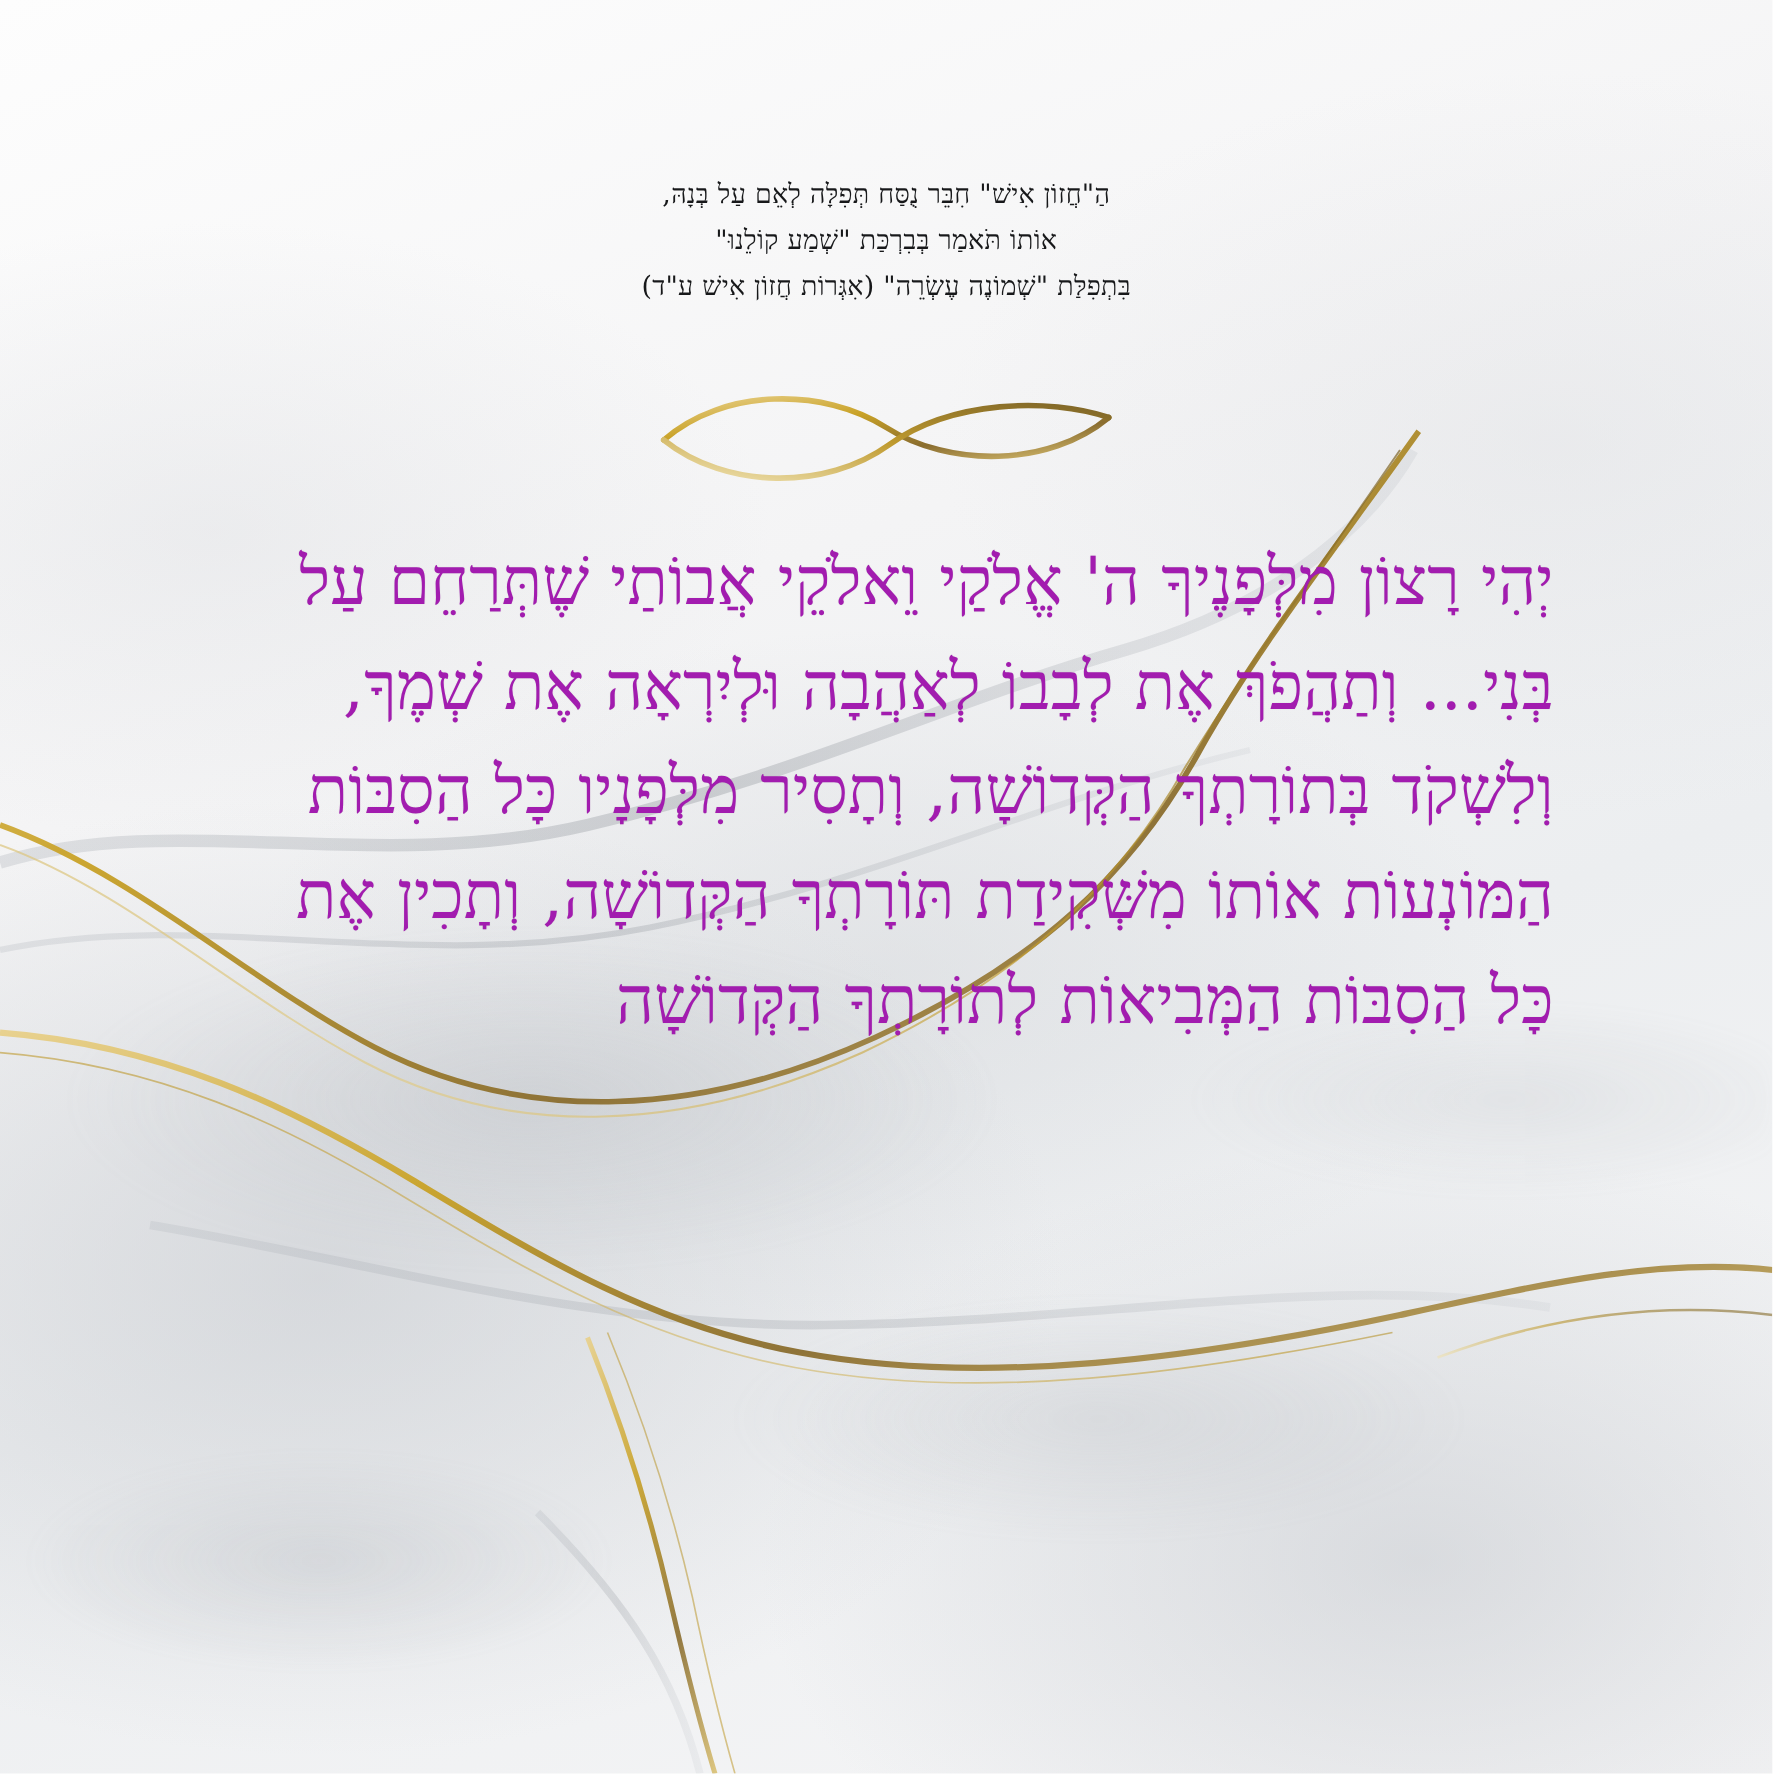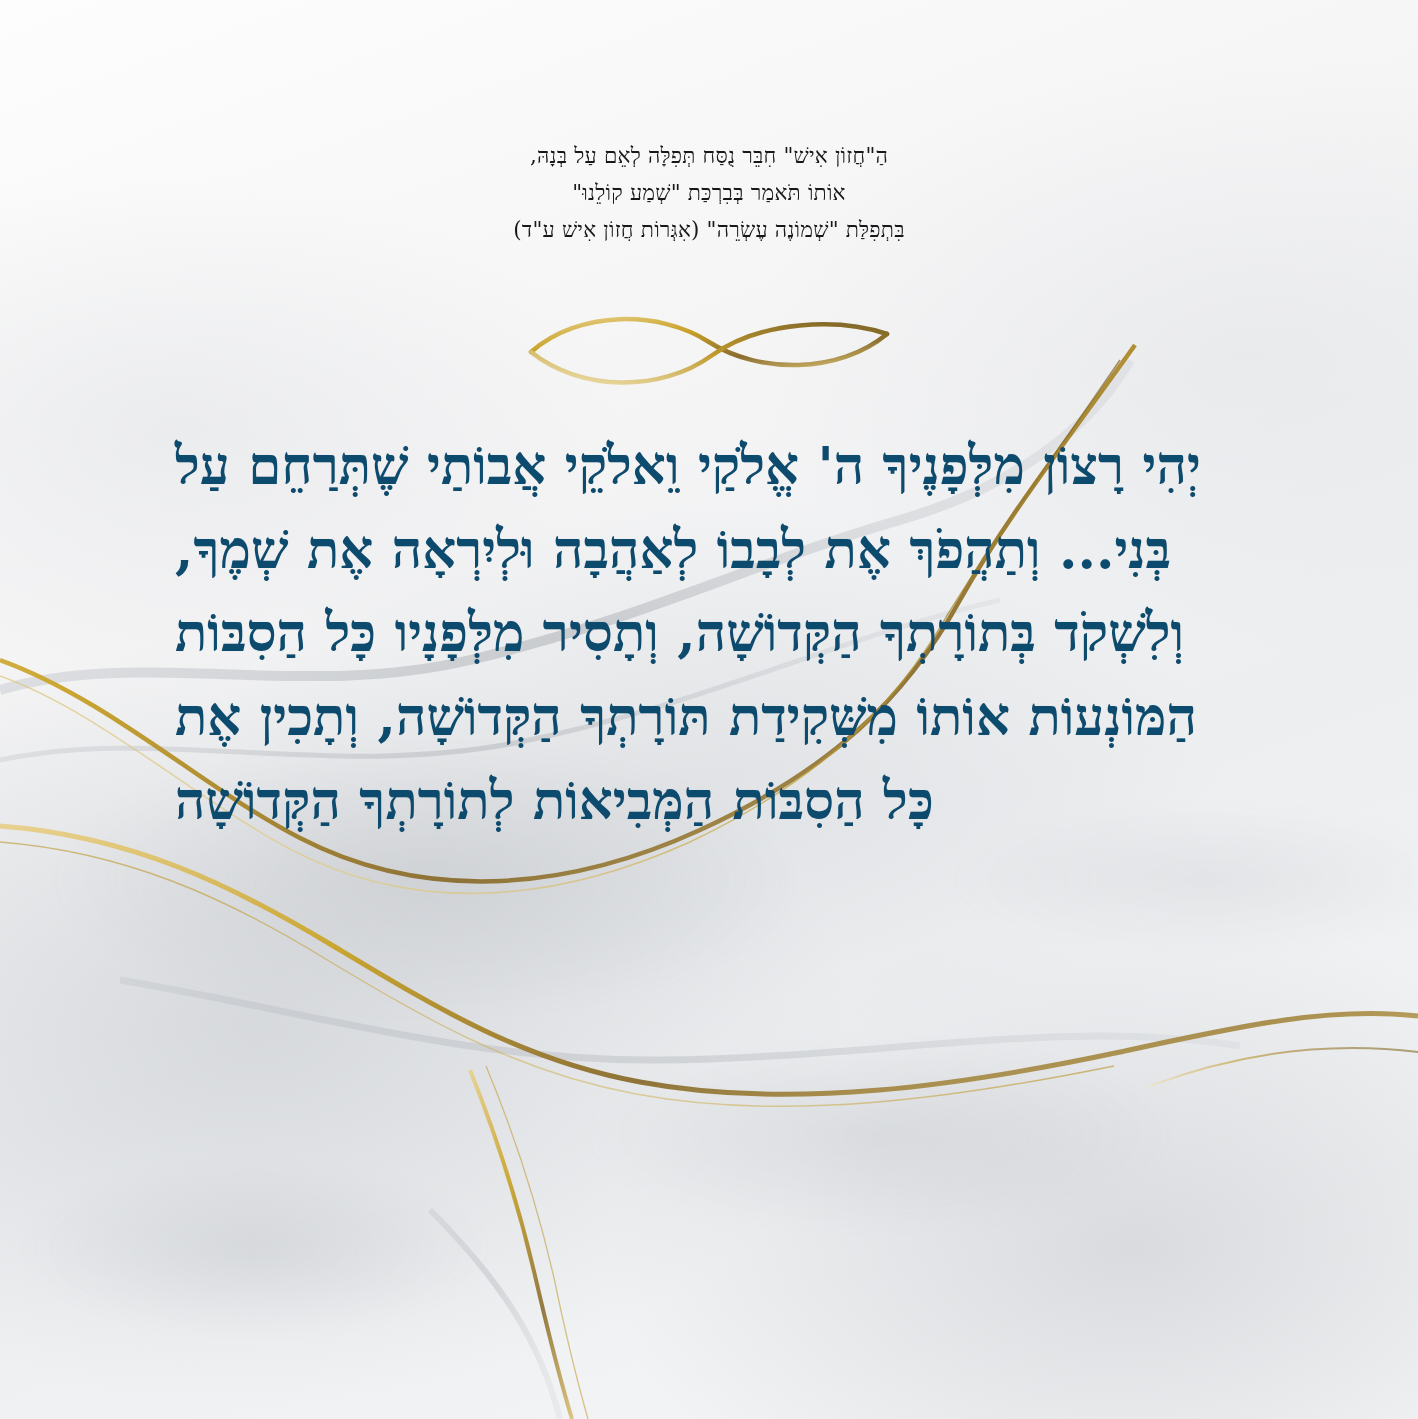--- a/index.html
+++ b/index.html
@@ -80,25 +80,25 @@
     height: 90px;
   }
 
   
   .prayer {
     position: absolute;
     top: 424px;
     left: 175px;
     width: 1068px;
     direction: rtl;
-    text-align: left;
-    color: #0c4a6e;
+    text-align: right;
+    color: #a21caf;
     font-size: 53px;
     line-height: 1.58;
-    font-weight: 700;
+    font-weight: 400;
     letter-spacing: 0px;
     font-family: "DejaVu Serif", "Liberation Serif", serif;
     text-shadow: 0 0 1px rgba(0,0,0,0.12);
   }
   .prayer p {
     margin: 0;
   }
 </style>
 </head>
 <body>

